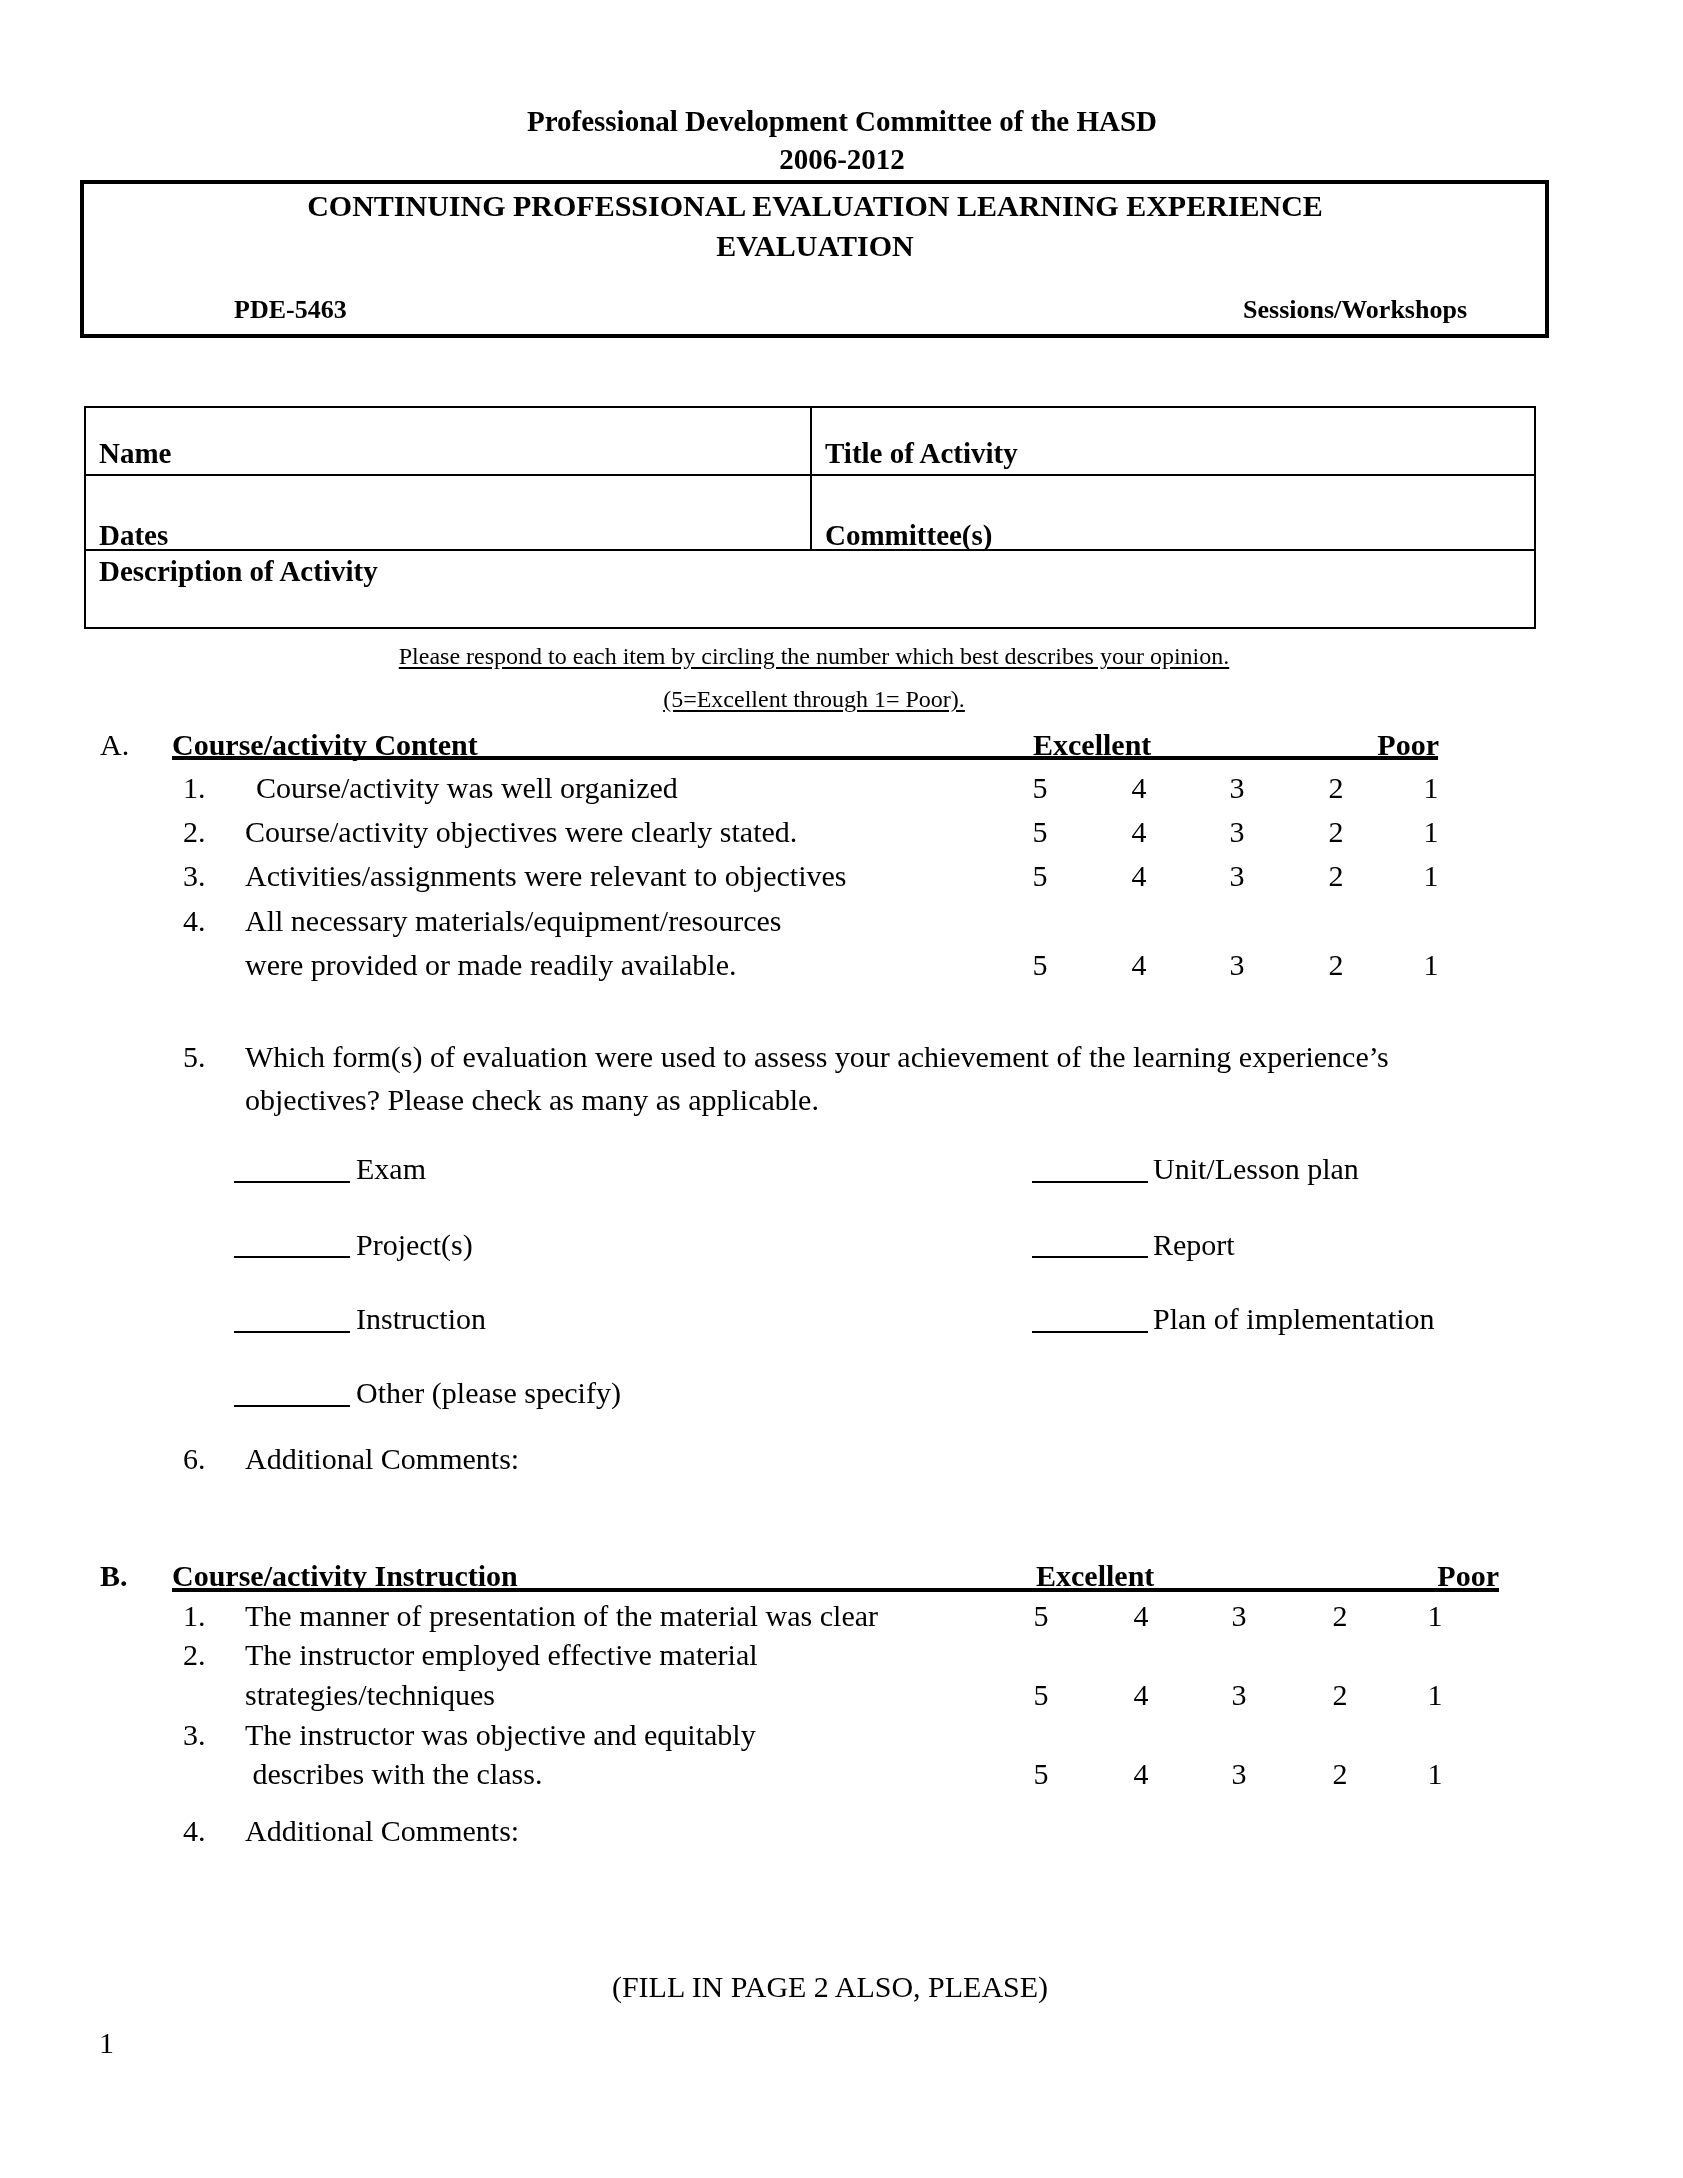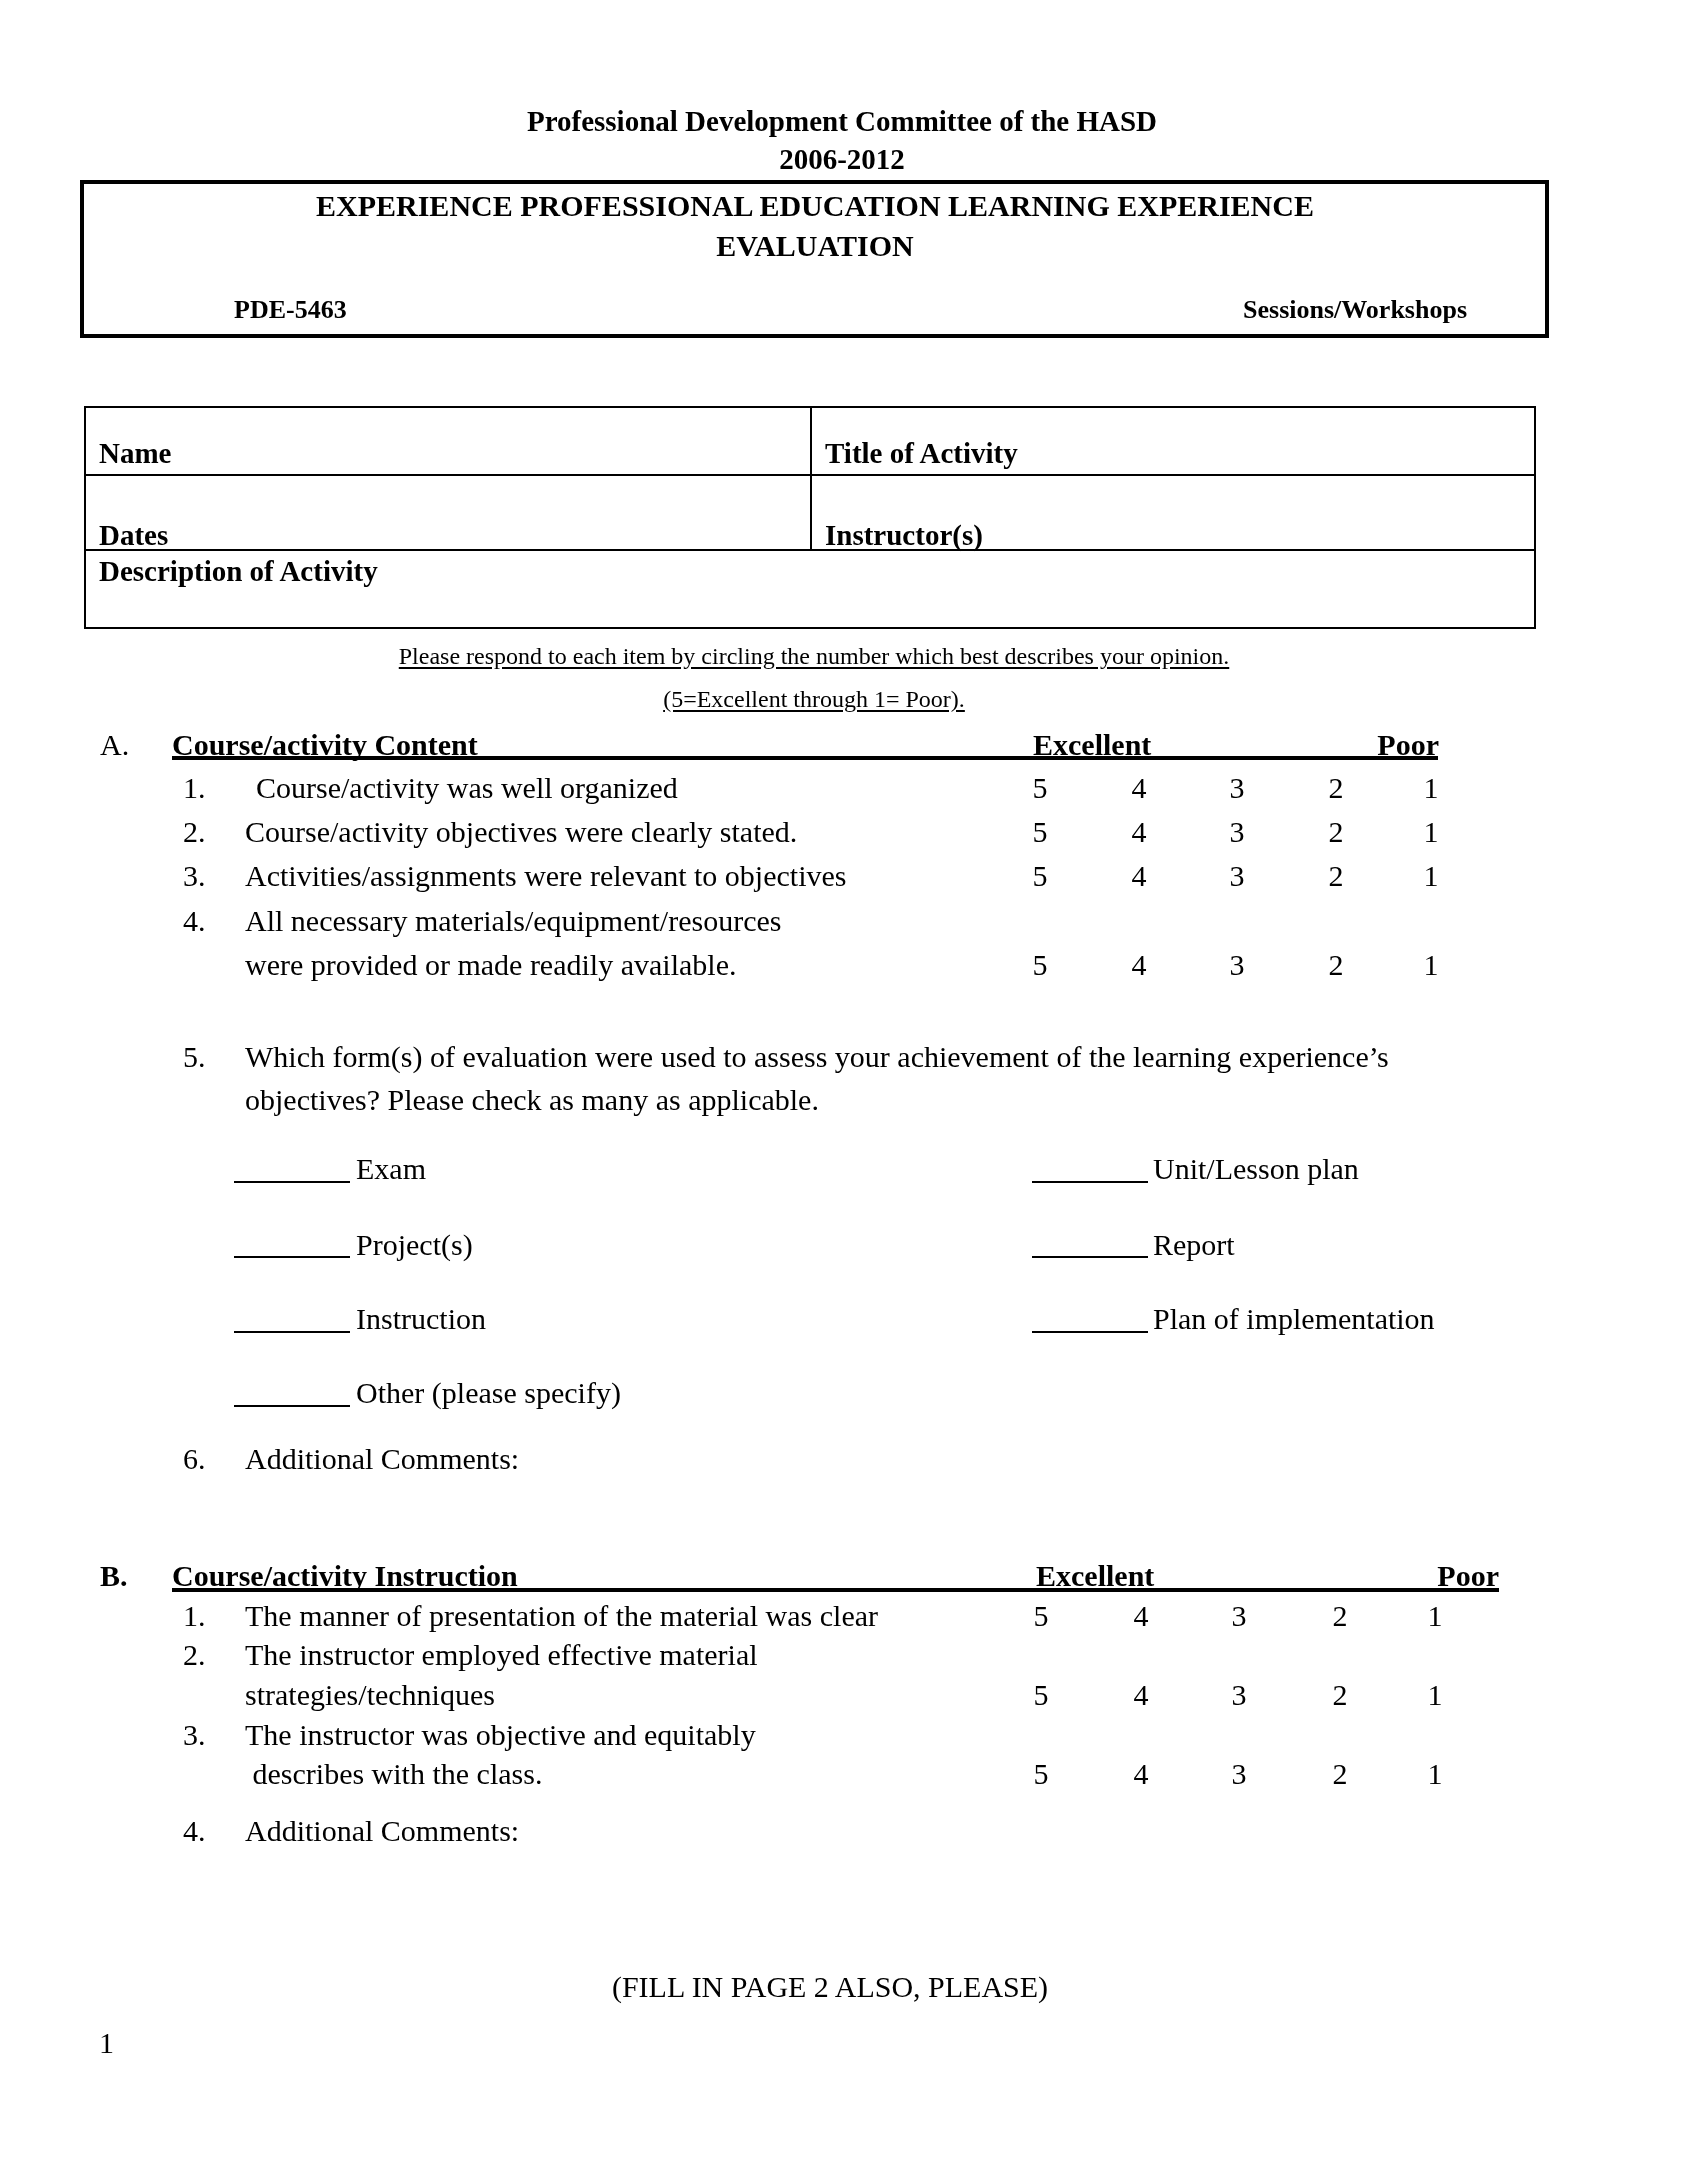--- a/index.html
+++ b/index.html
@@ -22,37 +22,37 @@
   .blank { position: absolute; height: 1.5px; background: #000; width: 116px; }
   .rt { font-size: 30px; }
 </style>
 </head>
 <body>
 
 <div class="abs b t28 c" style="left:842px; top:107px;">Professional Development Committee of the HASD</div>
 <div class="abs b t28 c" style="left:842px; top:145px;">2006-2012</div>
 
 <div class="hbox"></div>
-<div class="abs b t30 c" style="left:815px; top:191px;">EXPERIENCE PROFESSIONAL EDUCATION LEARNING EXPERIENCE</div>
+<div class="abs b t30 c" style="left:815px; top:191px;">CONTINUING PROFESSIONAL EVALUATION LEARNING EXPERIENCE</div>
 <div class="abs b t30 c" style="left:815px; top:231px;">EVALUATION</div>
 <div class="abs b t26" style="left:234px; top:297px;">PDE-5463</div>
 <div class="abs b t26 r" style="left:1467px; top:297px;">Sessions/Workshops</div>
 
 <div class="tbl"></div>
 <div class="hl" style="left:84px; top:474px; width:1450px;"></div>
 <div class="hl" style="left:84px; top:549px; width:1450px;"></div>
 <div class="vl" style="left:810px; top:406px; height:145px;"></div>
 
 <div class="abs b t28" style="left:99px; top:439px;">Name</div>
 <div class="abs" style="left:178px; top:408px; width:624px; height:63px;"></div>
 <div class="abs b t28" style="left:825px; top:439px;">Title of Activity</div>
 <div class="abs" style="left:1049px; top:408px; width:480px; height:63px;"></div>
 <div class="abs b t28" style="left:99px; top:521px;">Dates</div>
 <div class="abs" style="left:178px; top:477px; width:624px; height:69px;"></div>
-<div class="abs b t28" style="left:825px; top:521px;">Instructor(s)</div>
+<div class="abs b t28" style="left:825px; top:521px;">Committee(s)</div>
 <div class="abs" style="left:1010px; top:477px; width:520px; height:69px;"></div>
 <div class="abs b t28" style="left:99px; top:557px;">Description of Activity</div>
 <div class="abs" style="left:99px; top:589px; width:1426px; height:34px;"></div>
 
 <div class="abs t24 c u" style="left:814px; top:644px;">Please respond to each item by circling the number which best describes your opinion.</div>
 <div class="abs t24 c u" style="left:814px; top:687px;">(5=Excellent through 1= Poor).</div>
 
 <div class="abs t30" style="left:100px; top:730px;">A.</div>
 <div class="abs b t30" style="left:172px; top:730px;">Course/activity Content</div>
 <div class="abs b t30" style="left:1033px; top:730px;">Excellent</div>

